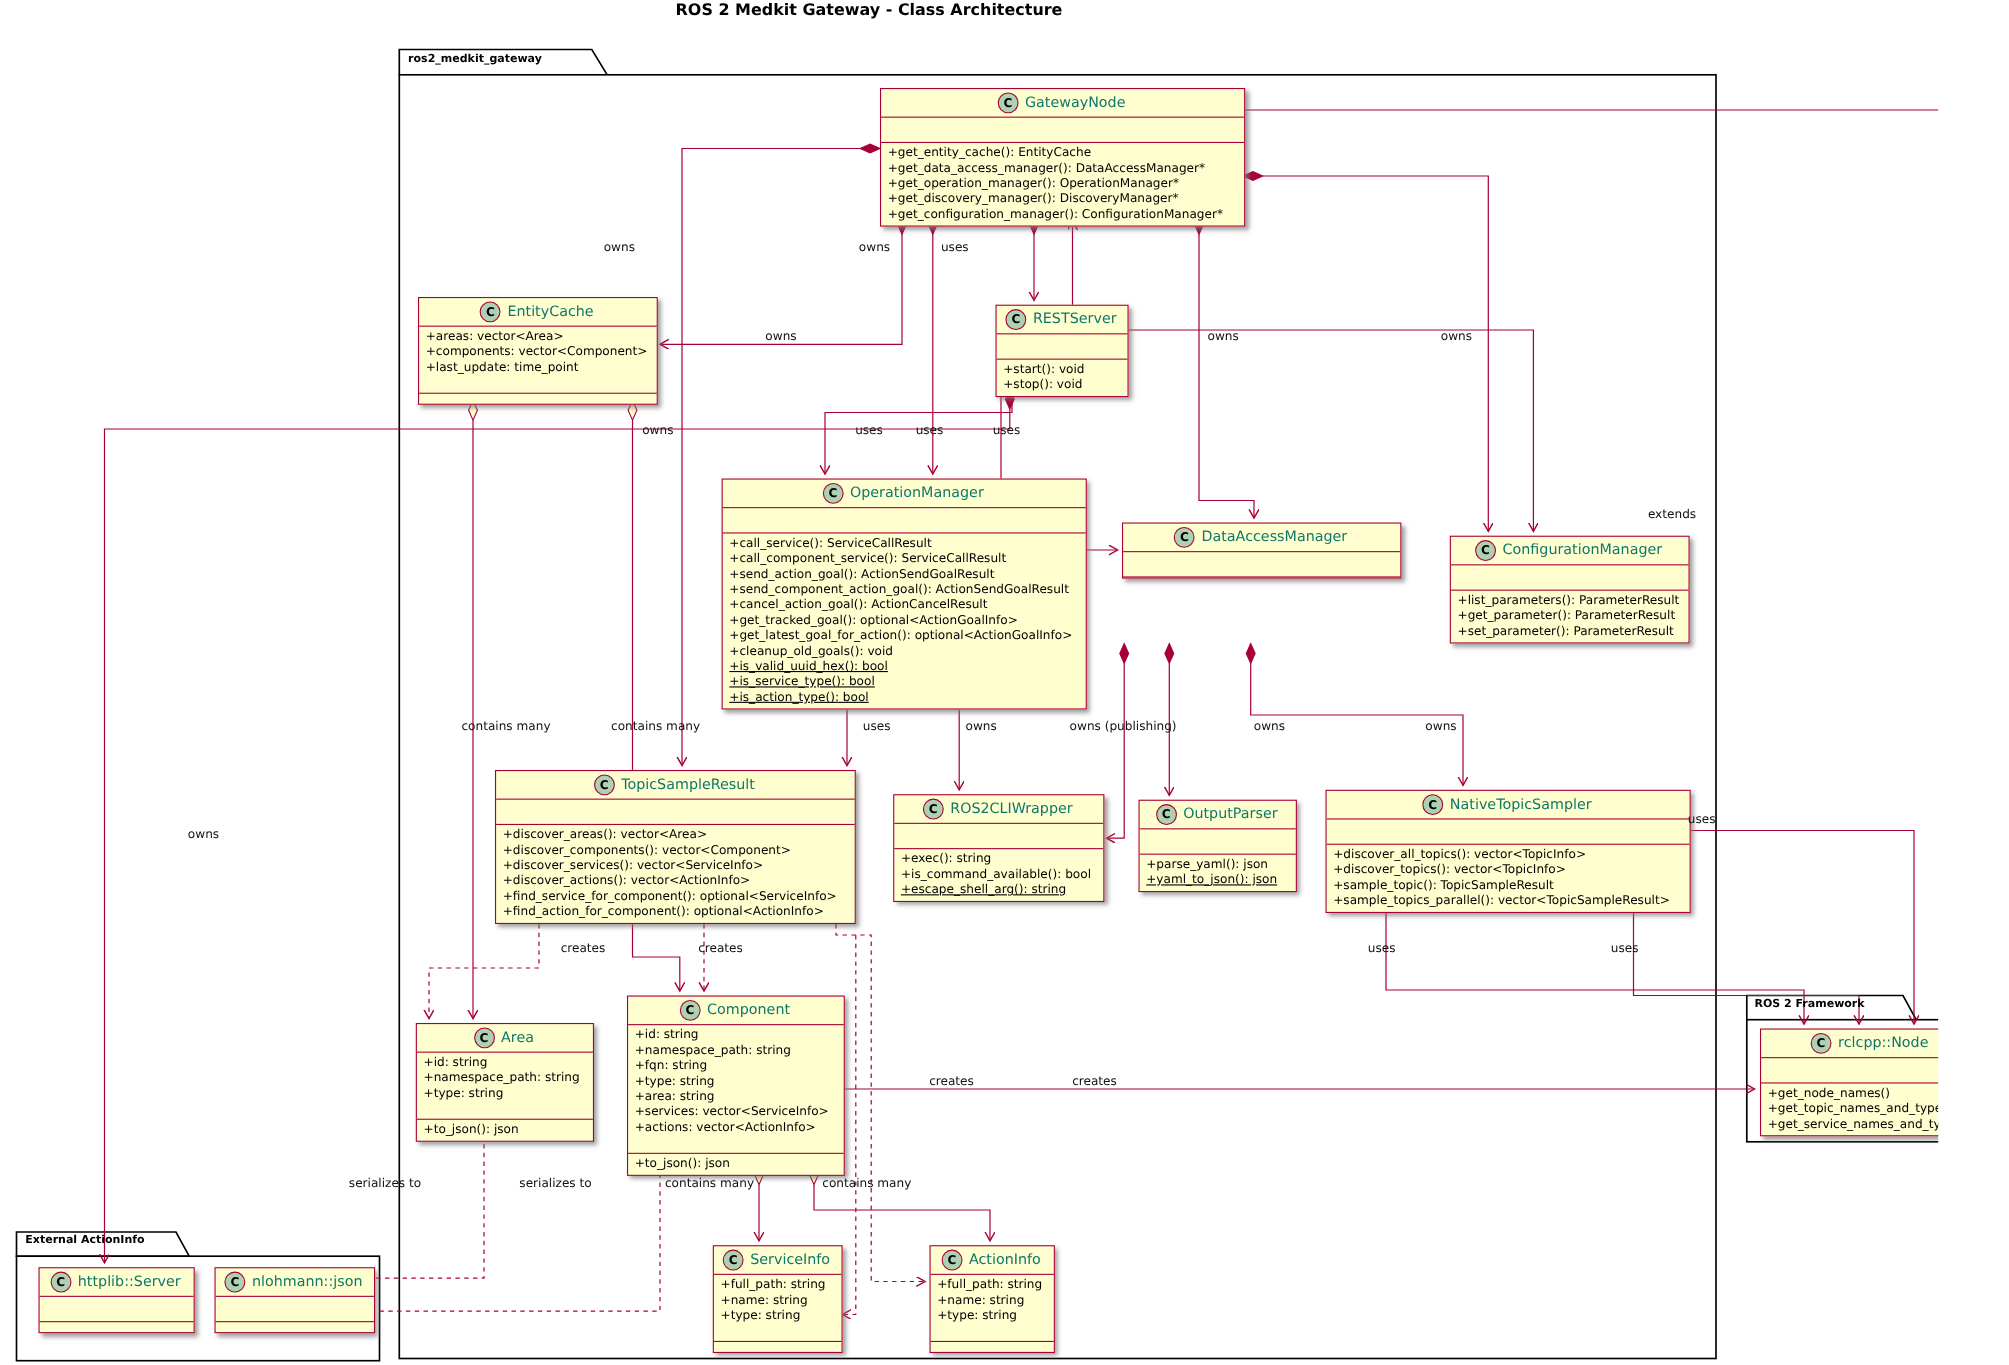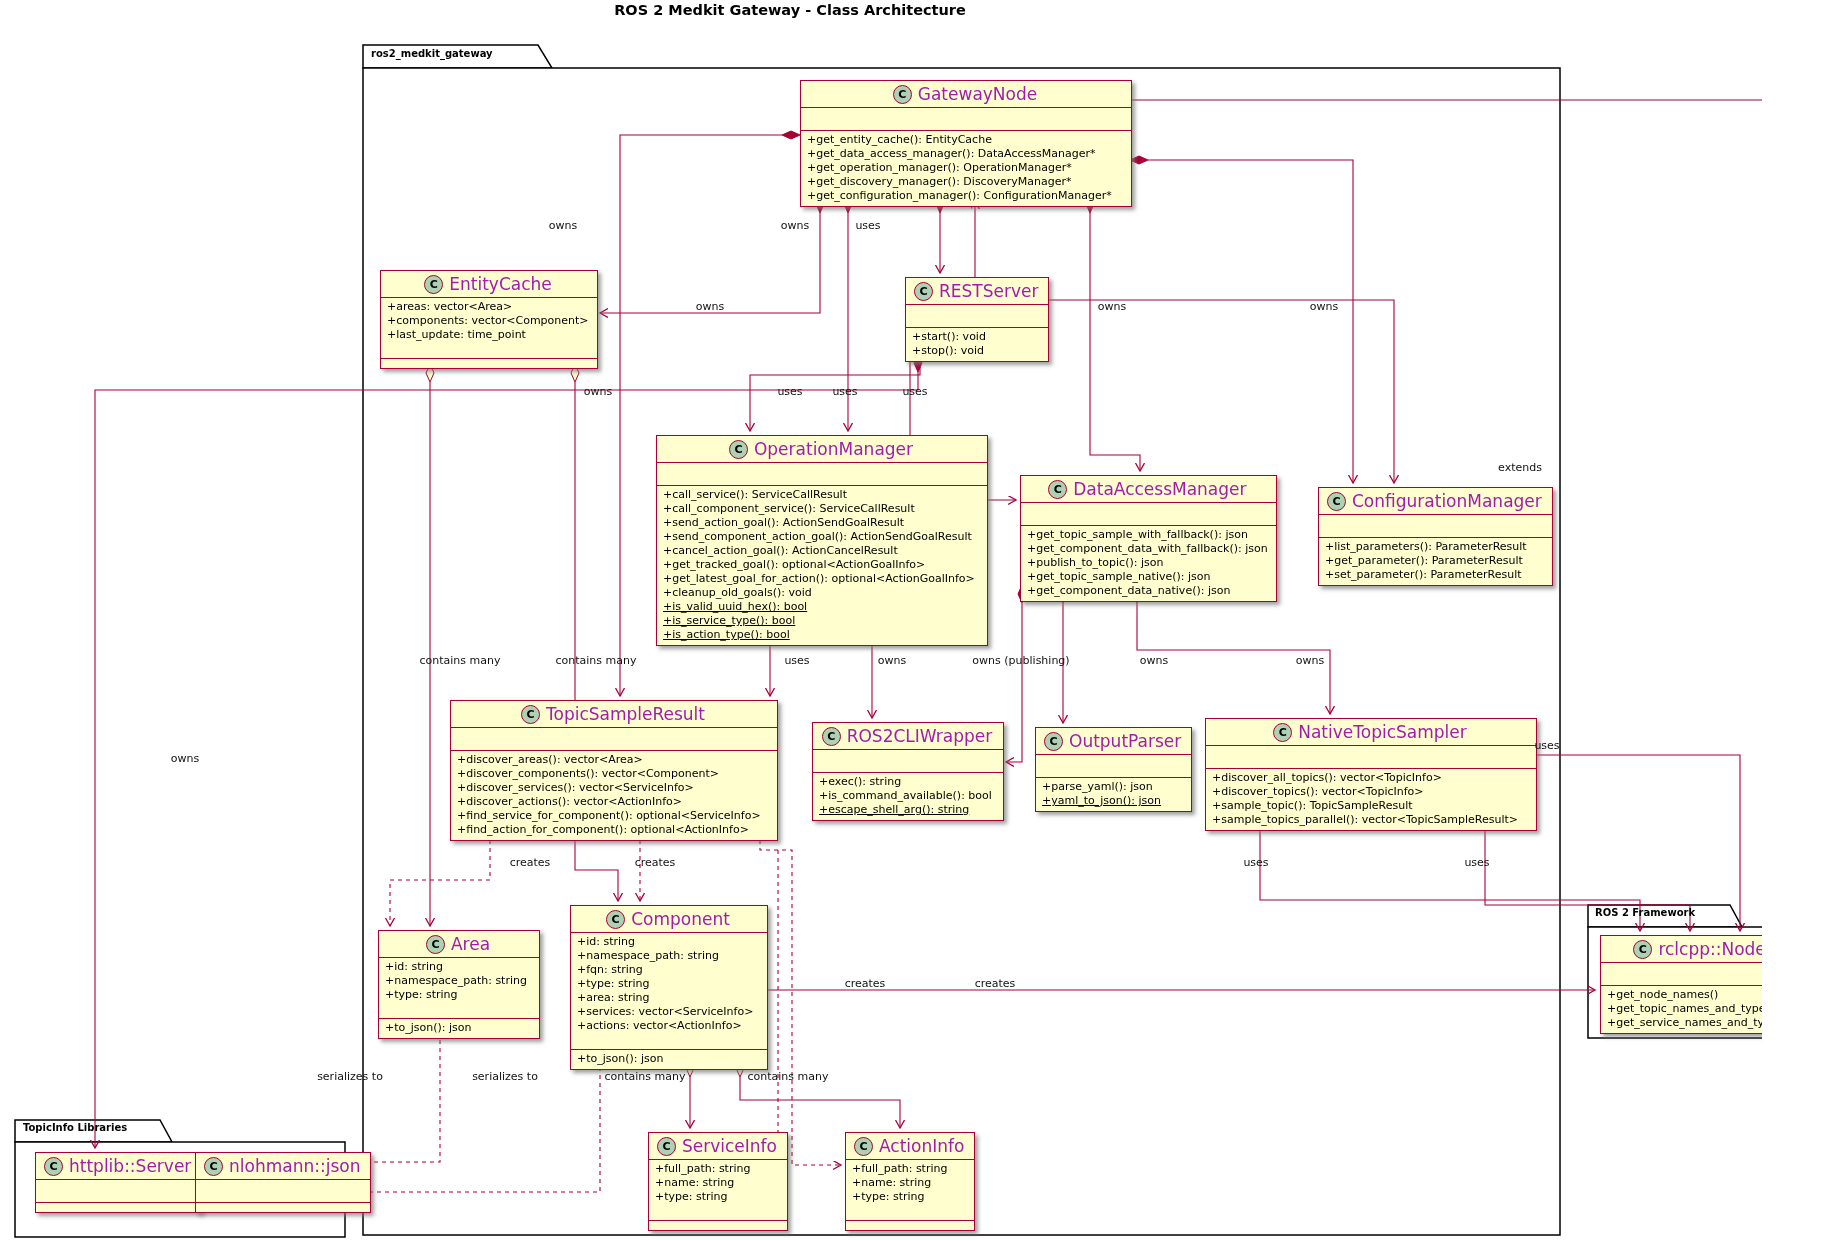--- a/index.html
+++ b/index.html
@@ -6,21 +6,21 @@
   #diagram{position:relative;width:1762px;height:1241px;background:#fff;
     font-family:"DejaVu Sans",sans-serif;overflow:hidden;text-decoration:underline;}
   #title{position:absolute;top:2px;left:790px;transform:translateX(-50%);
     font-size:14.5px;font-weight:bold;color:#000;white-space:nowrap;}
   svg.layer{position:absolute;left:0;top:0;z-index:1;}
   .pkg-label{position:absolute;z-index:2;font-size:10px;font-weight:bold;color:#000;white-space:nowrap;}
   .cls{position:absolute;z-index:3;background:#FEFECE;border:1.5px solid #A80036;
     box-shadow:3px 3px 4px rgba(120,120,120,0.7);width:max-content;}
   .cls-title{display:flex;align-items:center;justify-content:center;gap:6px;
     padding:3px 10px 3px 8px;border-bottom:1.5px solid #A80036;}
-  .cls-name{font-size:17px;color:#a21caf;white-space:nowrap;}
+  .cls-name{font-size:13px;color:#0f766e;white-space:nowrap;}
   .c-icon{width:17px;height:17px;border-radius:50%;background:#ADD1B2;border:1px solid #A80036;
     display:flex;align-items:center;justify-content:center;font-size:11px;font-weight:bold;color:#000;flex:0 0 auto;}
   .cls-attrs{border-bottom:1.5px solid #A80036;padding:2px 8px 16px 6px;min-height:4px;}
   .cls-methods{padding:2px 8px 3px 6px;min-height:4px;}
   .mem{font-size:11px;line-height:14px;color:#000;white-space:nowrap;}
   .mem.static{text-decoration:underline;}
   .edge-label{position:absolute;z-index:4;font-size:11px;color:#111;white-space:nowrap;
     transform:translate(-50%,-50%);}
 </style>
 </head>
@@ -106,21 +106,21 @@
 
     <g fill="#FEFECE" stroke="#A80036" stroke-width="1">
       <polygon points="430,364 434,373 430,382 426,373"></polygon>
       <polygon points="575,364 579,373 575,382 571,373"></polygon>
       <polygon points="690,1059 694,1068 690,1077 686,1068"></polygon>
       <polygon points="740,1059 744,1068 740,1077 736,1068"></polygon>
     </g>
   </svg>
 
   <div class="pkg-label" style="left:371px;top:48px;">ros2_medkit_gateway</div>
-  <div class="pkg-label" style="left:23px;top:1122px;">TopicInfo Libraries</div>
+  <div class="pkg-label" style="left:23px;top:1122px;">External ActionInfo</div>
   <div class="pkg-label" style="left:1595px;top:907px;">ROS 2 Framework</div>
 
   <div id="classes-root">
       <div class="cls" style="left: 800px; top: 80px; min-width: 330px;">
         <div class="cls-title">
           <span class="c-icon">C</span>
           <span class="cls-name">GatewayNode</span>
         </div>
         <div class="cls-attrs"></div>
         <div class="cls-methods">
@@ -173,27 +173,20 @@
           <div class="mem static">+is_service_type(): bool</div>
           <div class="mem static">+is_action_type(): bool</div>
         </div>
       </div>
       <div class="cls" style="left: 1020px; top: 475px; min-width: 252px;">
         <div class="cls-title">
           <span class="c-icon">C</span>
           <span class="cls-name">DataAccessManager</span>
         </div>
         <div class="cls-attrs"></div>
-        <div class="cls-methods">
-          <div class="mem">+get_topic_sample_with_fallback(): json</div>
-          <div class="mem">+get_component_data_with_fallback(): json</div>
-          <div class="mem">+publish_to_topic(): json</div>
-          <div class="mem">+get_topic_sample_native(): json</div>
-          <div class="mem">+get_component_data_native(): json</div>
-        </div>
       </div>
       <div class="cls" style="left: 1318px; top: 487px; min-width: 216px;">
         <div class="cls-title">
           <span class="c-icon">C</span>
           <span class="cls-name">ConfigurationManager</span>
         </div>
         <div class="cls-attrs"></div>
         <div class="cls-methods">
           <div class="mem">+list_parameters(): ParameterResult</div>
           <div class="mem">+get_parameter(): ParameterResult</div>

